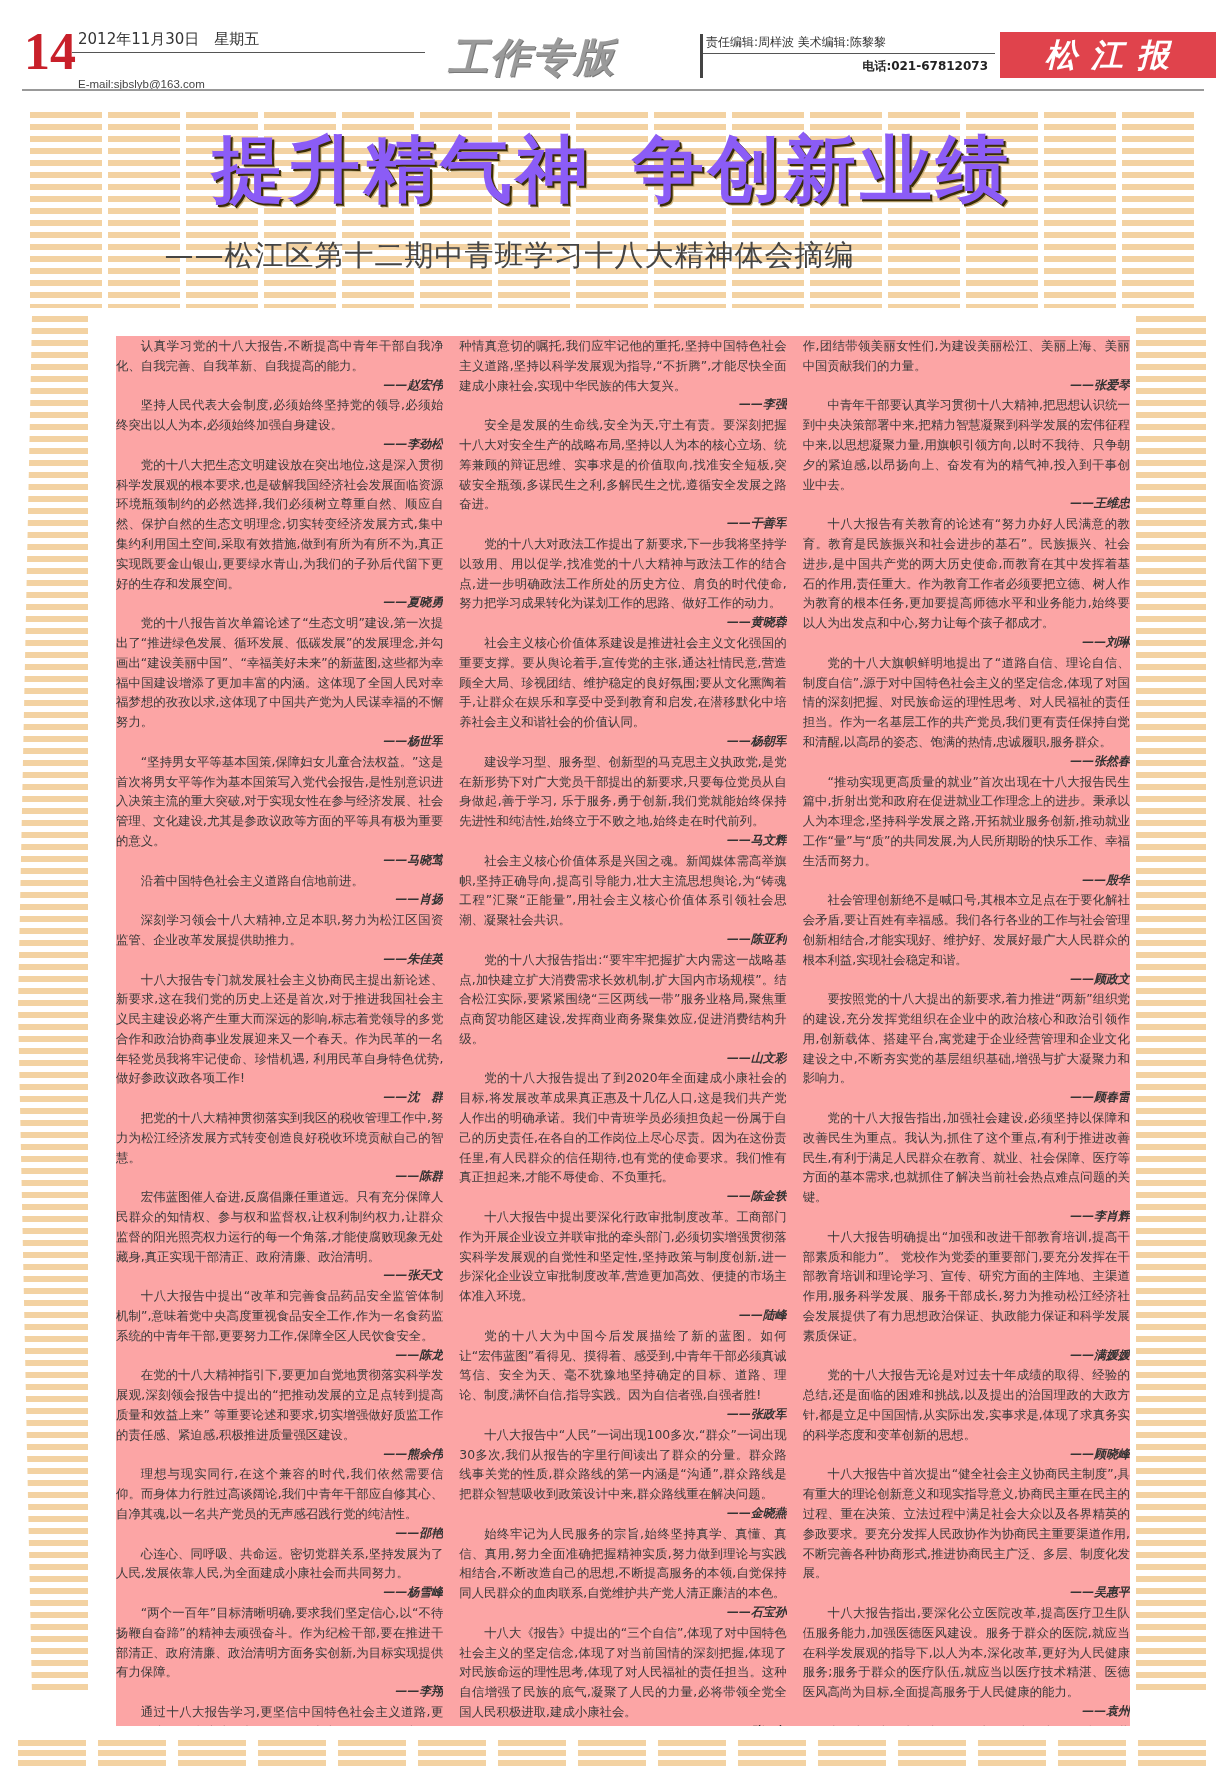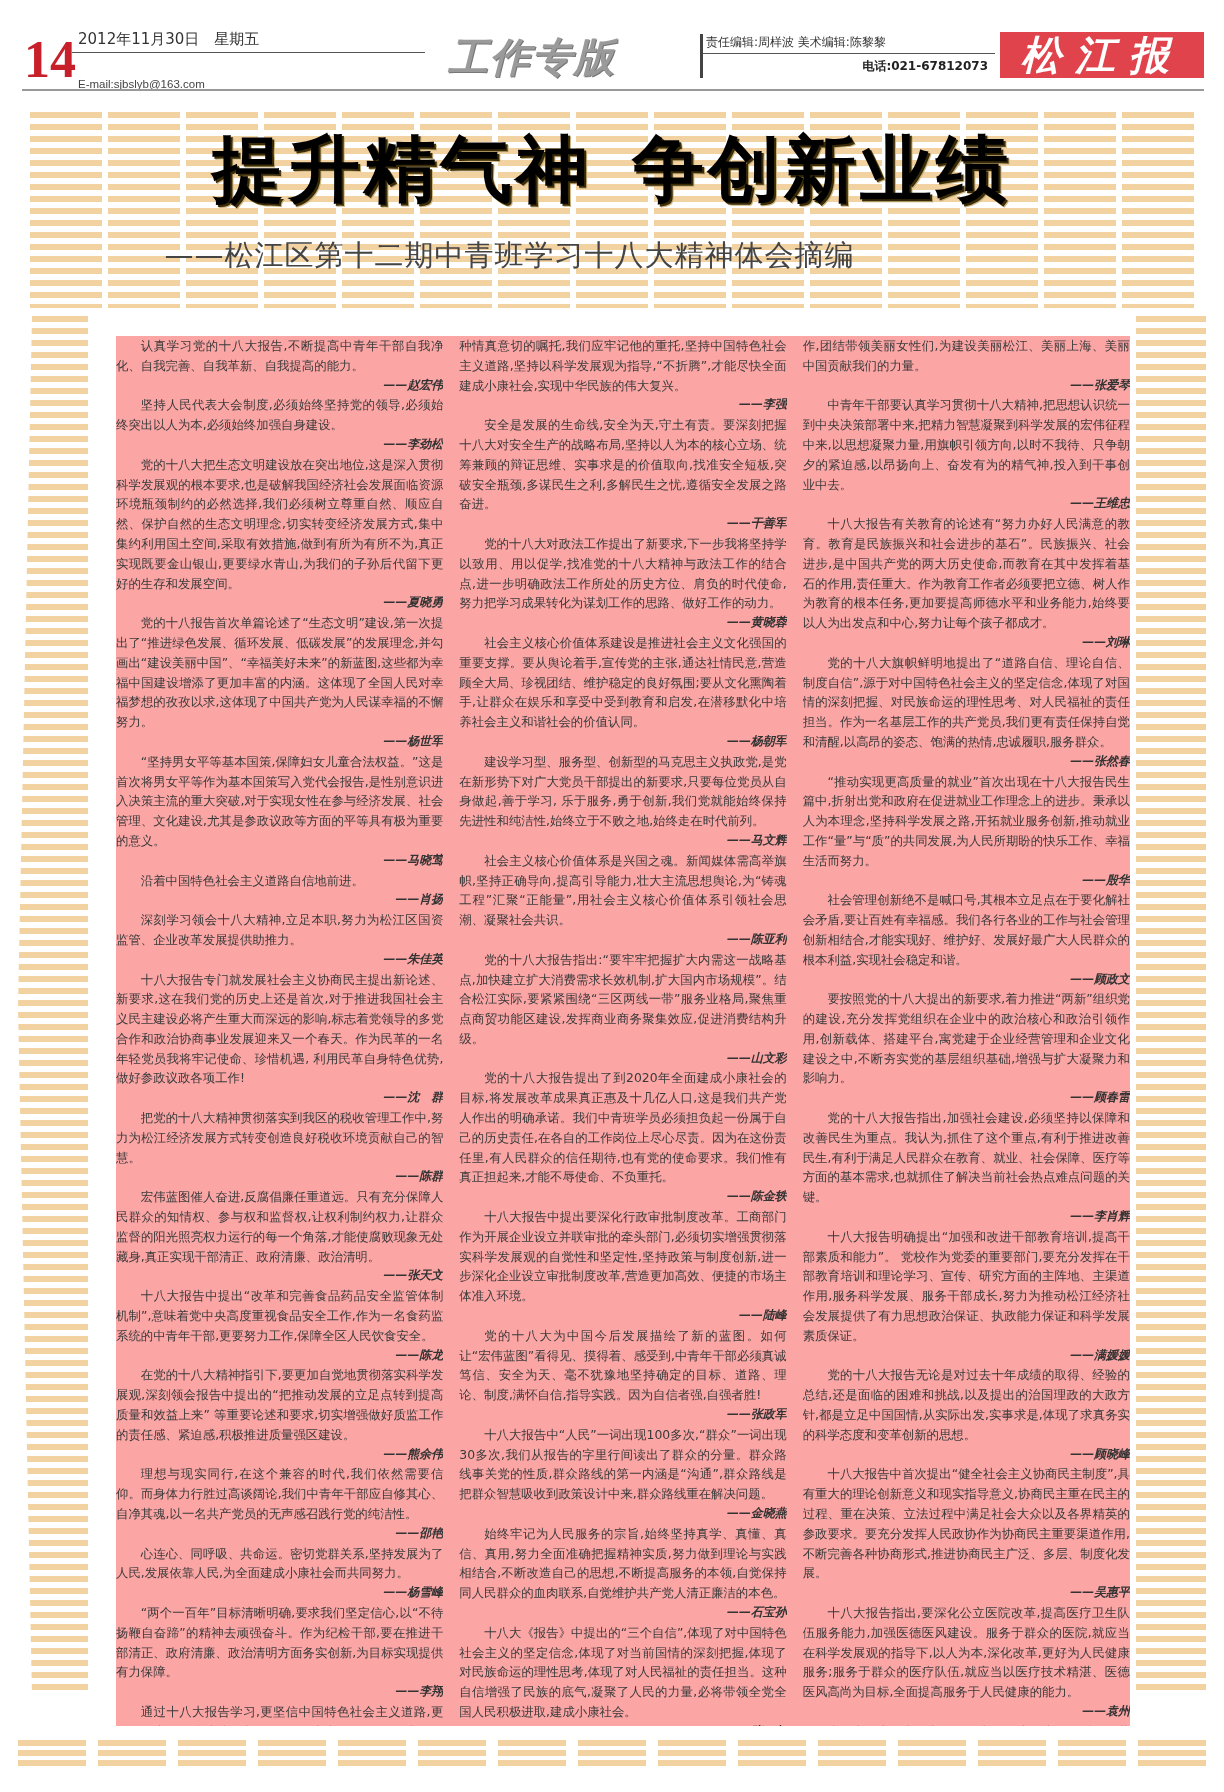--- a/index.html
+++ b/index.html
@@ -1,41 +1,41 @@
 <!DOCTYPE html>
 <html><head>
 <meta charset="utf-8">
 <style>
   html, body { margin:0; padding:0; background:#ffffff; }
   body { width:1224px; height:1792px; position:relative; overflow:hidden;
          font-family:"DejaVu Sans","Liberation Sans",sans-serif; color:#333; }
   
   .hdr { position:absolute; left:0; top:0; width:1224px; height:92px; }
   .pgno { position:absolute; left:24px; top:26px; font-family:"Liberation Serif","DejaVu Serif",serif;
-          font-weight:bold; font-size:52px; color:#c8202a; line-height:52px;margin-top:8px; }
+          font-weight:bold; font-size:52px; color:#c8202a; line-height:52px; }
   .date { position:absolute; left:78px; top:30px; font-size:15px; color:#333; }
   .hdr-line1 { position:absolute; left:72px; top:52px; width:353px; height:1px; background:#555; }
   .email { position:absolute; left:78px; top:56px; font-size:11.5px; color:#444; font-family:"Liberation Sans",sans-serif;margin-top:22px; }
   .section { position:absolute; left:448px; top:30px; font-size:40px; font-weight:bold; color:#9a9a9a;
              letter-spacing:2px; text-shadow:1px 1px 0 #777;font-style:italic; }
   .vbar { position:absolute; left:700px; top:34px; width:3px; height:44px; background:#444; }
   .editors { position:absolute; left:706px; top:34px; width:282px; text-align:left; font-size:12px; color:#333; }
   .hdr-line2 { position:absolute; left:703px; top:53px; width:292px; height:1px; background:#555; }
   .phone { position:absolute; left:706px; top:58px; width:282px; text-align:right; font-size:12px; color:#222; font-weight:bold; }
   .mast { position:absolute; left:1000px; top:32px; width:204px; height:46px; background:#e0434c;
-          color:#fff; font-family:"DejaVu Serif",serif; font-size:40px; font-style:italic; font-weight:bold;
-          text-align:center; line-height:46px; letter-spacing:14px; }
+          color:#fff; font-family:"DejaVu Serif",serif; font-size:32px; font-style:italic; font-weight:bold;
+          text-align:center; line-height:46px; letter-spacing:14px;padding-left:12px; }
   .hdr-rule { position:absolute; left:22px; top:89px; width:1182px; height:2px; background:#999; }
   
   .titleband { position:absolute; left:30px; top:112px; width:1164px; height:196px;
     background: repeating-linear-gradient(to bottom, #f3d2a2 0 6px, transparent 6px 12px); }
   .titleband::after { content:""; position:absolute; inset:0;
     background: repeating-linear-gradient(to right, transparent 0 72px, #fff 72px 78px); }
   .title { position:absolute; left:0; top:122px; width:1224px; text-align:center; z-index:2;
-           font-size:72px; font-weight:bold; color:#000000; letter-spacing:4px;
+           font-size:72px; font-weight:bold; color:#8b5cf6; letter-spacing:4px;
            text-shadow:2px 2px 0 #3a2c08, 3px 3px 0 #cbb27a; }
   .title span.gap { display:inline-block; width:40px; }
   .subtitle { position:absolute; left:0; top:236px; width:1019px; text-align:center; z-index:2;
               font-size:29px; color:#444; letter-spacing:1px; }
 
   
   .side { position:absolute; width:70px; top:316px; height:1380px;
     background: repeating-linear-gradient(to bottom, #f3d2a2 0 6px, transparent 6px 12px); }
   .side.left { left:18px; clip-path: polygon(20% 0,100% 0,100% 100%,20% 100%,0 50%); }
   .side.right { right:18px; }

